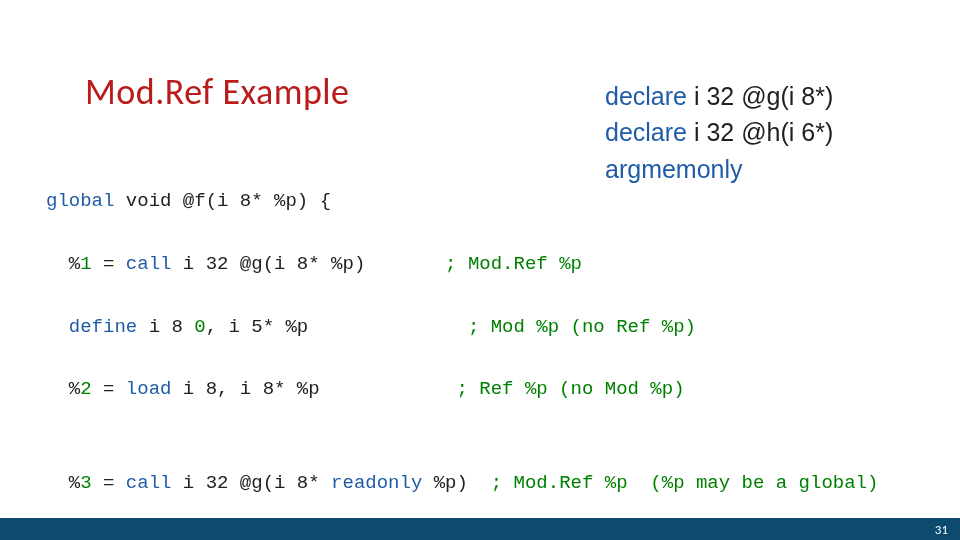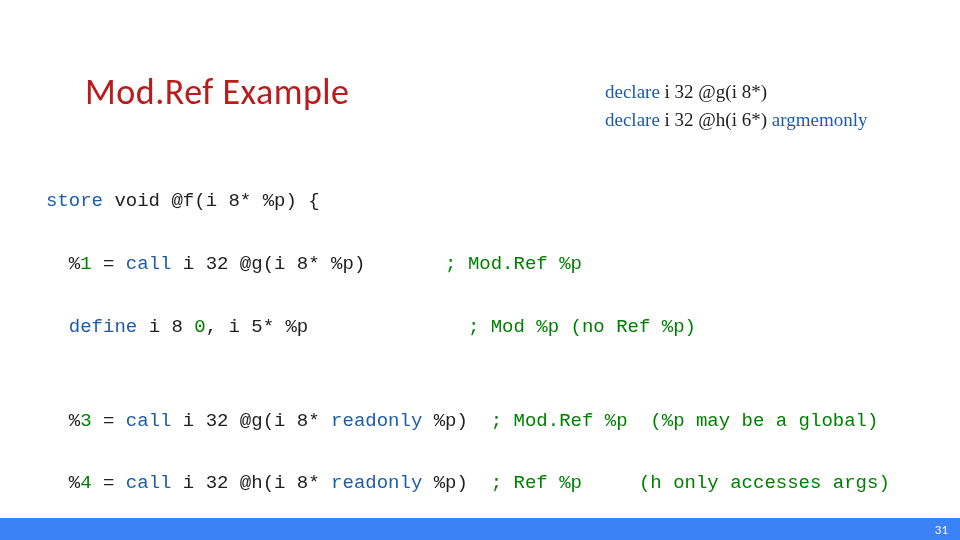--- a/index.html
+++ b/index.html
@@ -23,22 +23,22 @@
     top: 70px;
     font-size: 36px;
     font-weight: 400;
     color: #b91c1c;
     letter-spacing: 0.5px;
   }
   .decl {
     position: absolute;
     left: 605px;
     top: 78px;
-    font-family: Liberation Serif, serif;
-    font-size: 19px;
+    font-family: Liberation Sans, sans-serif;
+    font-size: 25px;
     line-height: 1.45;
     color: #212121;
   }
   .code-block {
     position: absolute;
     left: 46px;
     top: 155px;
     font-family: Consolas, "Courier New", monospace;
     font-size: 19px;
     line-height: 1.65;
@@ -47,21 +47,21 @@
   }
   .kw  { color: #1f5ca8; }
   .num { color: #008000; }
   .cm  { color: #008000; text-align: right; }
   .footer-bar {
     position: absolute;
     bottom: 0;
     left: 0;
     width: 960px;
     height: 22px;
-    background: #3b82f6;
+    background: #0c4a6e;
   }
   .page-num {
     position: absolute;
     right: 12px;
     bottom: 3px;
     font-size: 13px;
     color: #ffffff;
     font-family: "Segoe UI", Calibri, Arial, sans-serif;
   }
 </style>
@@ -71,23 +71,24 @@
 <div class="slide">
 
   <div class="title">Mod.Ref Example</div>
 
   <div class="decl">
     <div><span class="kw">declare</span><span> i 32 @g(i 8*)</span></div>
     <div><span class="kw">declare</span><span> i 32 @h(i 6*) </span><span class="kw">argmemonly</span></div>
   </div>
 
   <div class="code-block">
-<div><span class="kw">store</span><span> void @f(i 8* %p) {</span></div>
+<div><span class="kw">global</span><span> void @f(i 8* %p) {</span></div>
 <div><span>  %</span><span class="num">1</span><span> = </span><span class="kw">call</span><span> i 32 @g(i 8* %p)       </span><span class="cm">; Mod.Ref %p</span></div>
 <div><span>  </span><span class="kw">define</span><span> i 8 </span><span class="num">0</span><span>, i 5* %p              </span><span class="cm">; Mod %p (no Ref %p)</span></div>
+<div><span>  %</span><span class="num">2</span><span> = </span><span class="kw">load</span><span> i 8, i 8* %p            </span><span class="cm">; Ref %p (no Mod %p)</span></div>
 <div></div>
 <div><span>  %</span><span class="num">3</span><span> = </span><span class="kw">call</span><span> i 32 @g(i 8* </span><span class="kw">readonly</span><span> %p)  </span><span class="cm">; Mod.Ref %p  (%p may be a global)</span></div>
 <div><span>  %</span><span class="num">4</span><span> = </span><span class="kw">call</span><span> i 32 @h(i 8* </span><span class="kw">readonly</span><span> %p)  </span><span class="cm">; Ref %p     (h only accesses args)</span></div>
 <div></div>
 
 
   </div>
 
   <div class="footer-bar">
     <span class="page-num">31</span>

